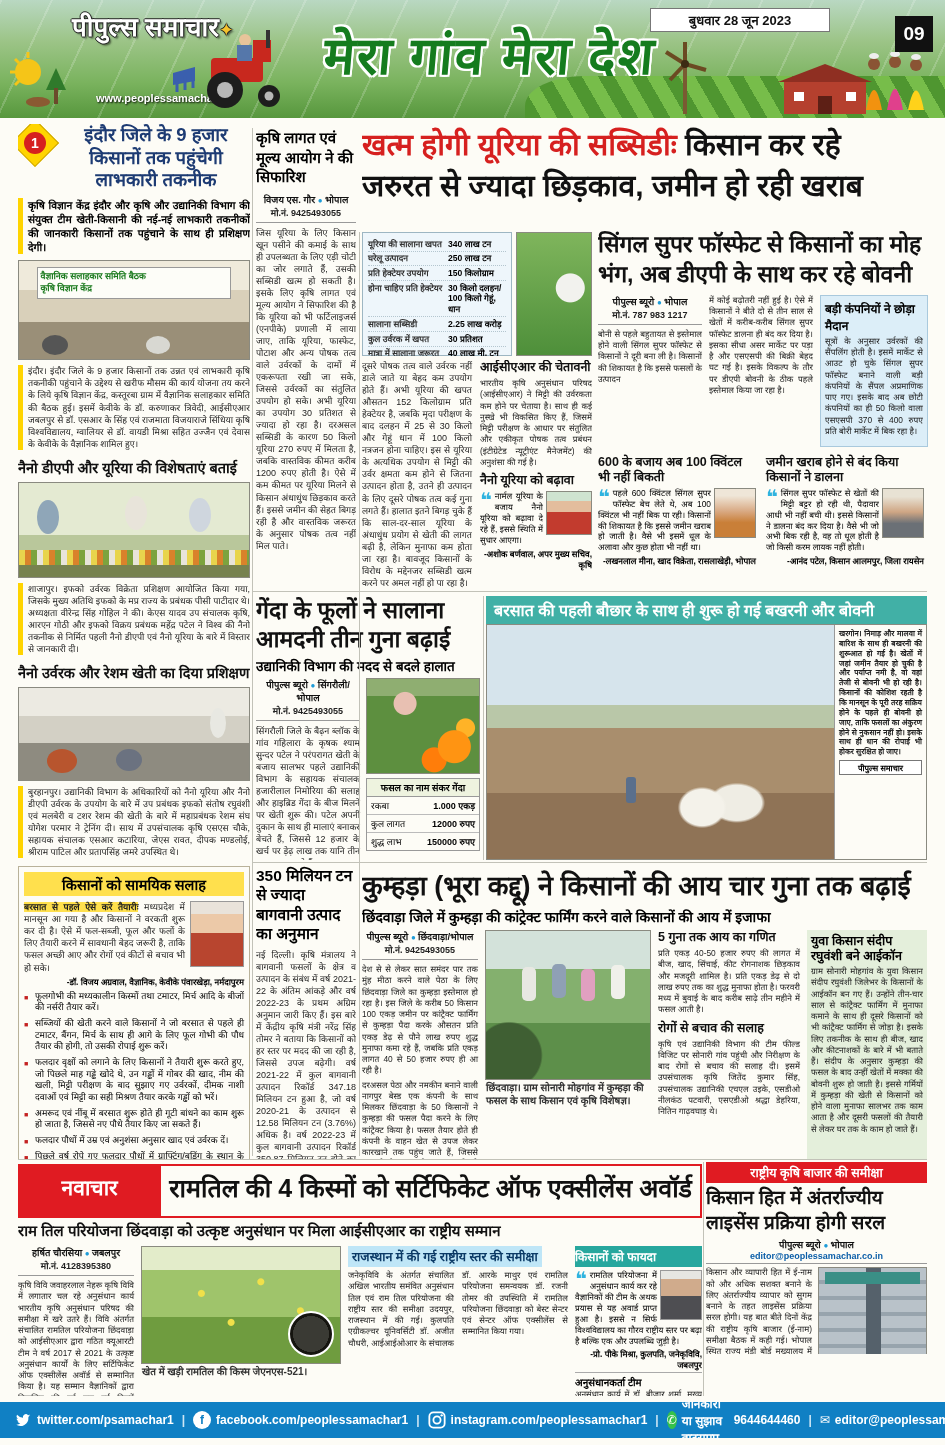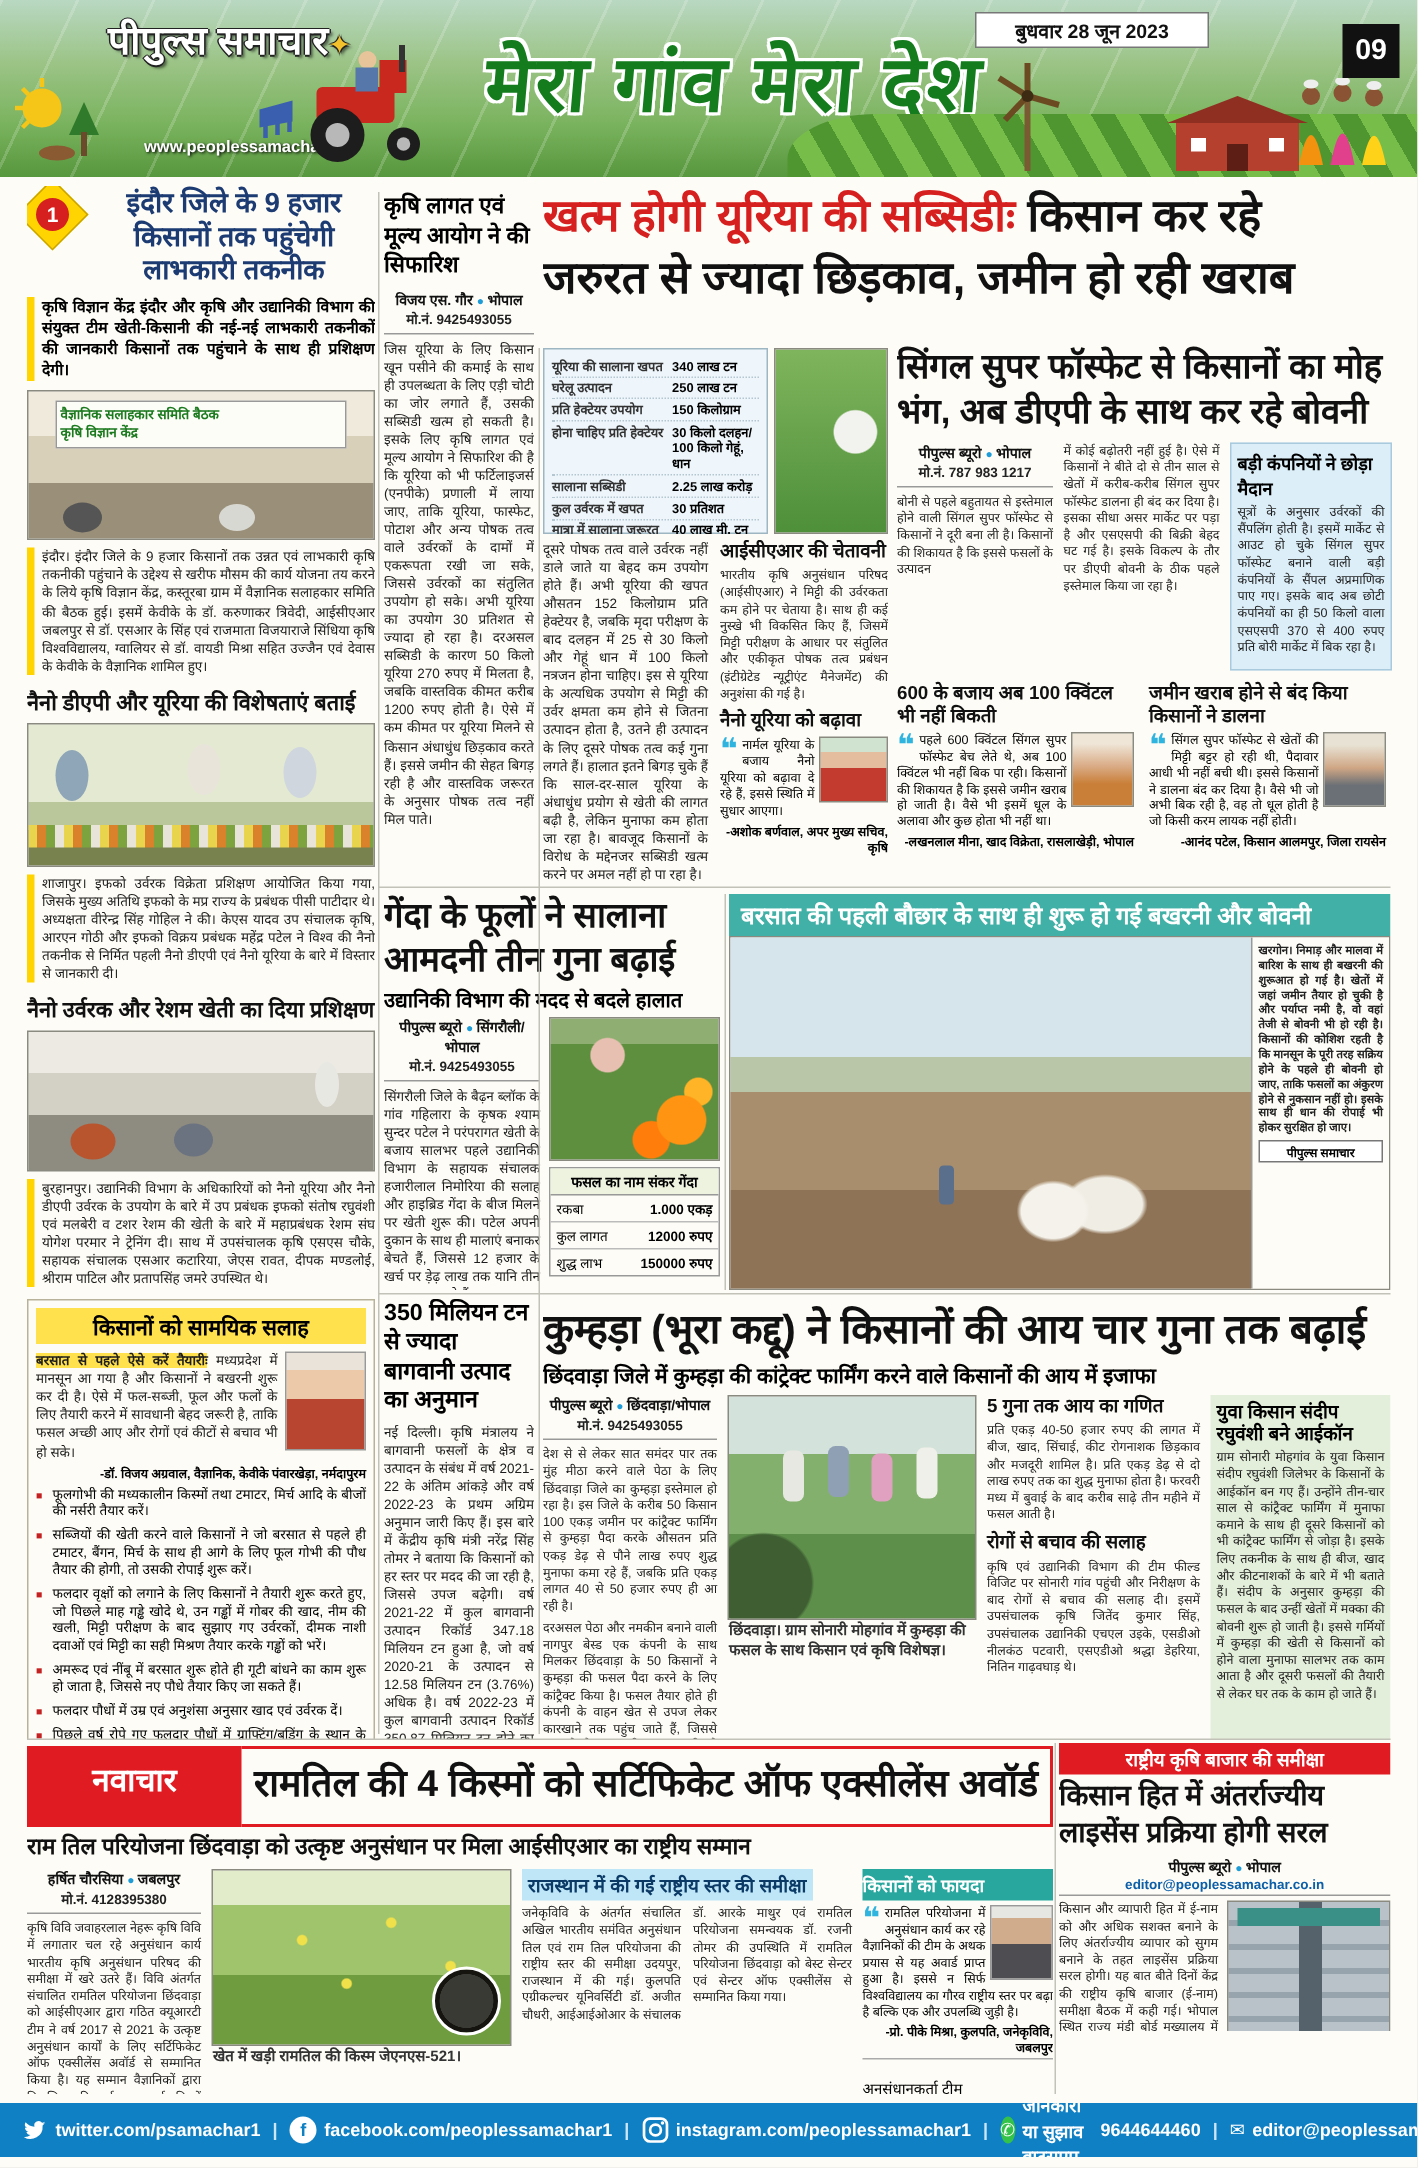--- a/index.html
+++ b/index.html
@@ -29,21 +29,21 @@
     background:
       repeating-linear-gradient(115deg, rgba(255,255,255,.18) 0 2px, transparent 2px 46px),
       linear-gradient(180deg,#b9d8c2 0%, #9cc487 35%, #7ab35e 70%, #57973d 100%); }
   .mh-title { position:absolute; left:270px; top:18px; width:440px; text-align:center;
     font-size:52px; font-weight:bold; color:#157c1e; transform:skewX(-5deg); letter-spacing:2px;
     text-shadow:-2px 0 0 #fff,2px 0 0 #fff,0 -2px 0 #fff,0 2px 0 #fff,-2px -2px 0 #fff,2px 2px 0 #fff,-2px 2px 0 #fff,2px -2px 0 #fff; }
   .mh-logo { position:absolute; left:72px; top:8px; font-size:26px; font-weight:bold; color:#fff;
     text-shadow:-1px 0 #222,1px 0 #222,0 -1px #222,0 1px #222, 2px 2px 2px #00000088; }
   .mh-logo .star { color:#f3c12c; font-size:18px; }
   .mh-web { position:absolute; left:96px; top:92px; font-size:11px; font-weight:bold; color:#fff; text-shadow:1px 1px 2px #000; text-decoration:none; }
-  .mh-date { position:absolute; left:650px; top:8px; width:156px; background:#fff; border:1px solid #777; text-align:center; font-size:13px; font-weight:bold; padding:2px 0; color:#111; }
+  .mh-date { position:absolute; left:650px; top:8px; width:180px; background:#fff; border:1px solid #777; text-align:center; font-size:13px; font-weight:bold; padding:2px 0; color:#111; }
   .mh-page { position:absolute; right:12px; top:16px; width:38px; height:36px; background:#111; color:#fff; font-size:19px; font-weight:bold; text-align:center; line-height:36px; }
   .mh-field { position:absolute; right:0; bottom:0; width:420px; height:42px;
     background:repeating-linear-gradient(60deg,#4f9630 0 14px,#77bd4a 14px 28px); border-top-left-radius:60px 30px; }
 
   
   .ind-head { font-size:18.5px; line-height:1.22; font-weight:bold; color:#1d3b73; text-align:center; }
   .badge-d { position:absolute; left:0; top:2px; width:34px; height:34px; background:#ffd400; transform:rotate(45deg); border:1px solid #caa400; }
   .badge-c { position:absolute; left:6px; top:8px; width:22px; height:22px; background:#d6201f; border-radius:50%; color:#fff; font-size:14px; font-weight:bold; text-align:center; line-height:22px; }
   .lead { font-size:10.5px; line-height:1.35; font-weight:bold; text-align:justify; border-left:5px solid #ffd400; padding-left:5px; margin:6px 0; }
   .ybar { border-left:5px solid #ffd400; padding-left:5px; }
@@ -233,21 +233,21 @@
     <div class="ph ph-class" style="width:100%;height:94px">
       <div class="blob" style="left:12%;bottom:8%;width:30px;height:24px;background:#b8552e"></div>
       <div class="blob" style="left:42%;bottom:10%;width:26px;height:22px;background:#6b7280"></div>
       <div class="blob" style="right:10%;top:22%;width:16px;height:30px;background:#e8e8e2"></div>
     </div>
     <p class="body ybar" style="margin-top:5px">बुरहानपुर। उद्यानिकी विभाग के अधिकारियों को नैनो यूरिया और नैनो डीएपी उर्वरक के उपयोग के बारे में उप प्रबंधक इफको संतोष रघुवंशी एवं मलबेरी व टशर रेशम की खेती के बारे में महाप्रबंधक रेशम संघ योगेश परमार ने ट्रेनिंग दी। साथ में उपसंचालक कृषि एसएस चौके, सहायक संचालक एसआर कटारिया, जेएस रावत, दीपक मण्डलोई, श्रीराम पाटिल और प्रतापसिंह जमरे उपस्थित थे।</p>
 
     <div class="advice">
       <div class="advice-title">किसानों को सामयिक सलाह</div>
       <div class="ph ph-portrait" style="float:right;width:54px;height:66px;margin:0 0 3px 5px"></div>
-      <p class="body"><span class="hl">बरसात से पहले ऐसे करें तैयारीः</span> <span>मध्यप्रदेश में मानसून आ गया है और किसानों ने बखरनी शुरू कर दी है। ऐसे में फल-सब्जी, फूल और फलों के लिए तैयारी करने में सावधानी बेहद जरूरी है, ताकि फसल अच्छी आए और रोगों एवं कीटों से बचाव भी हो सके।</span></p>
+      <p class="body"><span class="hl">बरसात से पहले ऐसे करें तैयारीः</span> <span>मध्यप्रदेश में मानसून आ गया है और किसानों ने वरकती शुरू कर दी है। ऐसे में फल-सब्जी, फूल और फलों के लिए तैयारी करने में सावधानी बेहद जरूरी है, ताकि फसल अच्छी आए और रोगों एवं कीटों से बचाव भी हो सके।</span></p>
       <p class="qauthor" style="clear:both">-डॉ. विजय अग्रवाल, वैज्ञानिक, केवीके पंवारखेड़ा, नर्मदापुरम</p>
       <ul class="bullets" style="margin-top:4px">
         <li>फूलगोभी की मध्यकालीन किस्मों तथा टमाटर, मिर्च आदि के बीजों की नर्सरी तैयार करें।</li>
         <li>सब्जियों की खेती करने वाले किसानों ने जो बरसात से पहले ही टमाटर, बैंगन, मिर्च के साथ ही आगे के लिए फूल गोभी की पौध तैयार की होगी, तो उसकी रोपाई शुरू करें।</li>
         <li>फलदार वृक्षों को लगाने के लिए किसानों ने तैयारी शुरू करते हुए, जो पिछले माह गड्ढे खोदे थे, उन गड्ढों में गोबर की खाद, नीम की खली, मिट्टी परीक्षण के बाद सुझाए गए उर्वरकों, दीमक नाशी दवाओं एवं मिट्टी का सही मिश्रण तैयार करके गड्ढों को भरें।</li>
         <li>अमरूद एवं नींबू में बरसात शुरू होते ही गूटी बांधने का काम शुरू हो जाता है, जिससे नए पौधे तैयार किए जा सकते हैं।</li>
         <li>फलदार पौधों में उम्र एवं अनुशंसा अनुसार खाद एवं उर्वरक दें।</li>
         <li>पिछले वर्ष रोपे गए फलदार पौधों में ग्राफ्टिंग/बडिंग के स्थान के नीचे की शाखाओं को समय-समय पर कटिंग करके निकालते रहें।</li>
 
       </ul>
@@ -451,21 +451,21 @@
     <div style="width:220px">
       <span class="review-title">राजस्थान में की गई राष्ट्रीय स्तर की समीक्षा</span>
       <p class="body sm" style="column-count:2;column-gap:8px">जनेकृविवि के अंतर्गत संचालित अखिल भारतीय समंवित अनुसंधान तिल एवं राम तिल परियोजना की राष्ट्रीय स्तर की समीक्षा उदयपुर, राजस्थान में की गई। कुलपति एग्रीकल्चर यूनिवर्सिटी डॉ. अजीत चौधरी, आईआईओआर के संचालक डॉ. आरके माथुर एवं रामतिल परियोजना समन्वयक डॉ. रजनी तोमर की उपस्थिति में रामतिल परियोजना छिंदवाड़ा को बेस्ट सेन्टर एवं सेन्टर ऑफ एक्सीलेंस से सम्मानित किया गया।</p>
     </div>
     <div style="flex:1">
       <div class="benefit-title">किसानों को फायदा</div>
       <div class="ph ph-face2" style="float:right;width:42px;height:50px;margin:0 0 2px 3px"></div>
       <span class="qicon">❝</span>
       <p class="qtext">रामतिल परियोजना में अनुसंधान कार्य कर रहे वैज्ञानिकों की टीम के अथक प्रयास से यह अवार्ड प्राप्त हुआ है। इससे न सिर्फ विश्वविद्यालय का गौरव राष्ट्रीय स्तर पर बढ़ा है बल्कि एक और उपलब्धि जुड़ी है।</p>
       <p class="qauthor">-प्रो. पीके मिश्रा, कुलपति, जनेकृविवि, जबलपुर</p>
-      <div style="clear:both;font-size:10px;font-weight:normal;border-top:1px solid #aaa;margin-top:2px;padding-top:12px">अनुसंधानकर्ता टीम</div>
+      <div style="clear:both;font-size:10px;font-weight:bold;border-top:1px solid #aaa;margin-top:2px;padding-top:2px">अनुसंधानकर्ता टीम</div>
       <p class="body sm">अनुसंधान कार्य में डॉ. बीजार शर्मा, मुख्य वैज्ञानिक डॉ. प्रज्ञा पाठक, डॉ. ज्योति पावक, एडीओ डॉ. संजय गुप्ता एवं देवी अहिल्वार शामिल रहे।</p>
     </div>
   </section>
 
   <section class="abs" style="left:706px;top:1162px;width:221px;height:192px">
     <div class="redbox" style="font-size:12.5px;padding:2px 0;margin-bottom:3px">राष्ट्रीय कृषि बाजार की समीक्षा</div>
     <h2 class="lic-head">किसान हित में अंतर्राज्यीय लाइसेंस प्रक्रिया होगी सरल</h2>
     <div class="bl" style="margin-top:3px"><span>पीपुल्स ब्यूरो</span> <span class="city">भोपाल</span></div>
     <a class="email" href="#">editor@peoplessamachar.co.in</a>
     <div style="display:flex;gap:6px">

